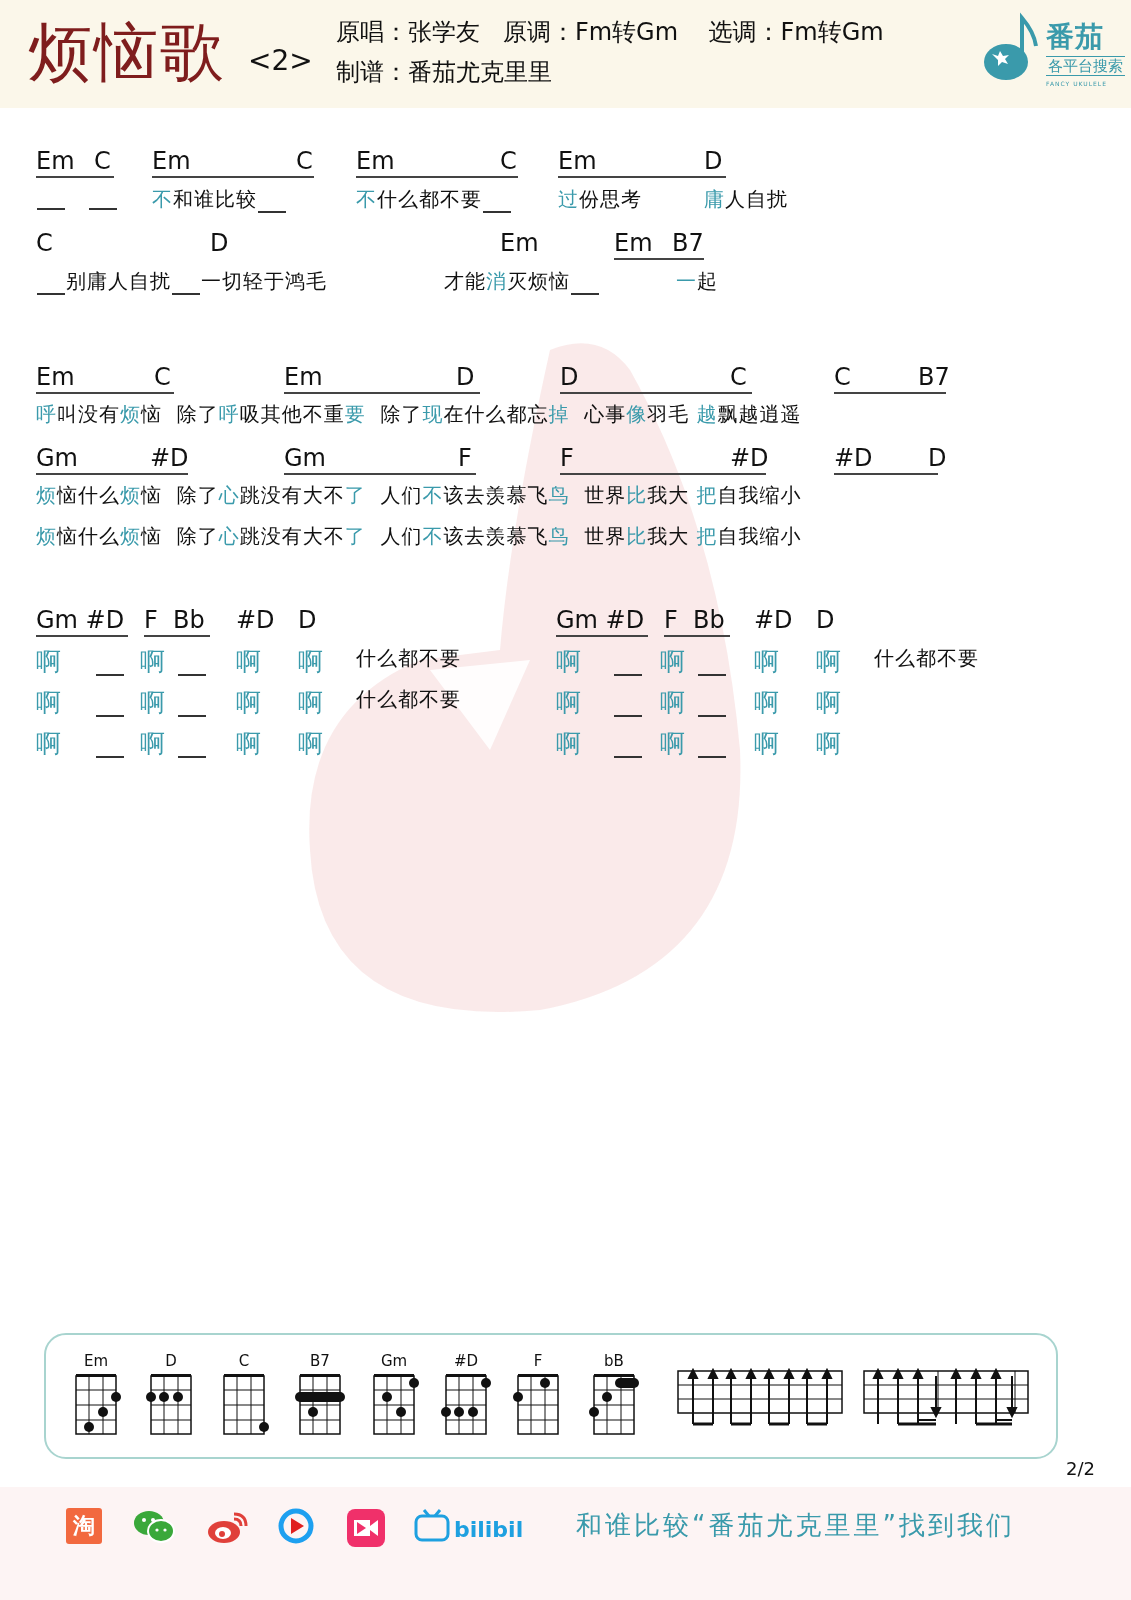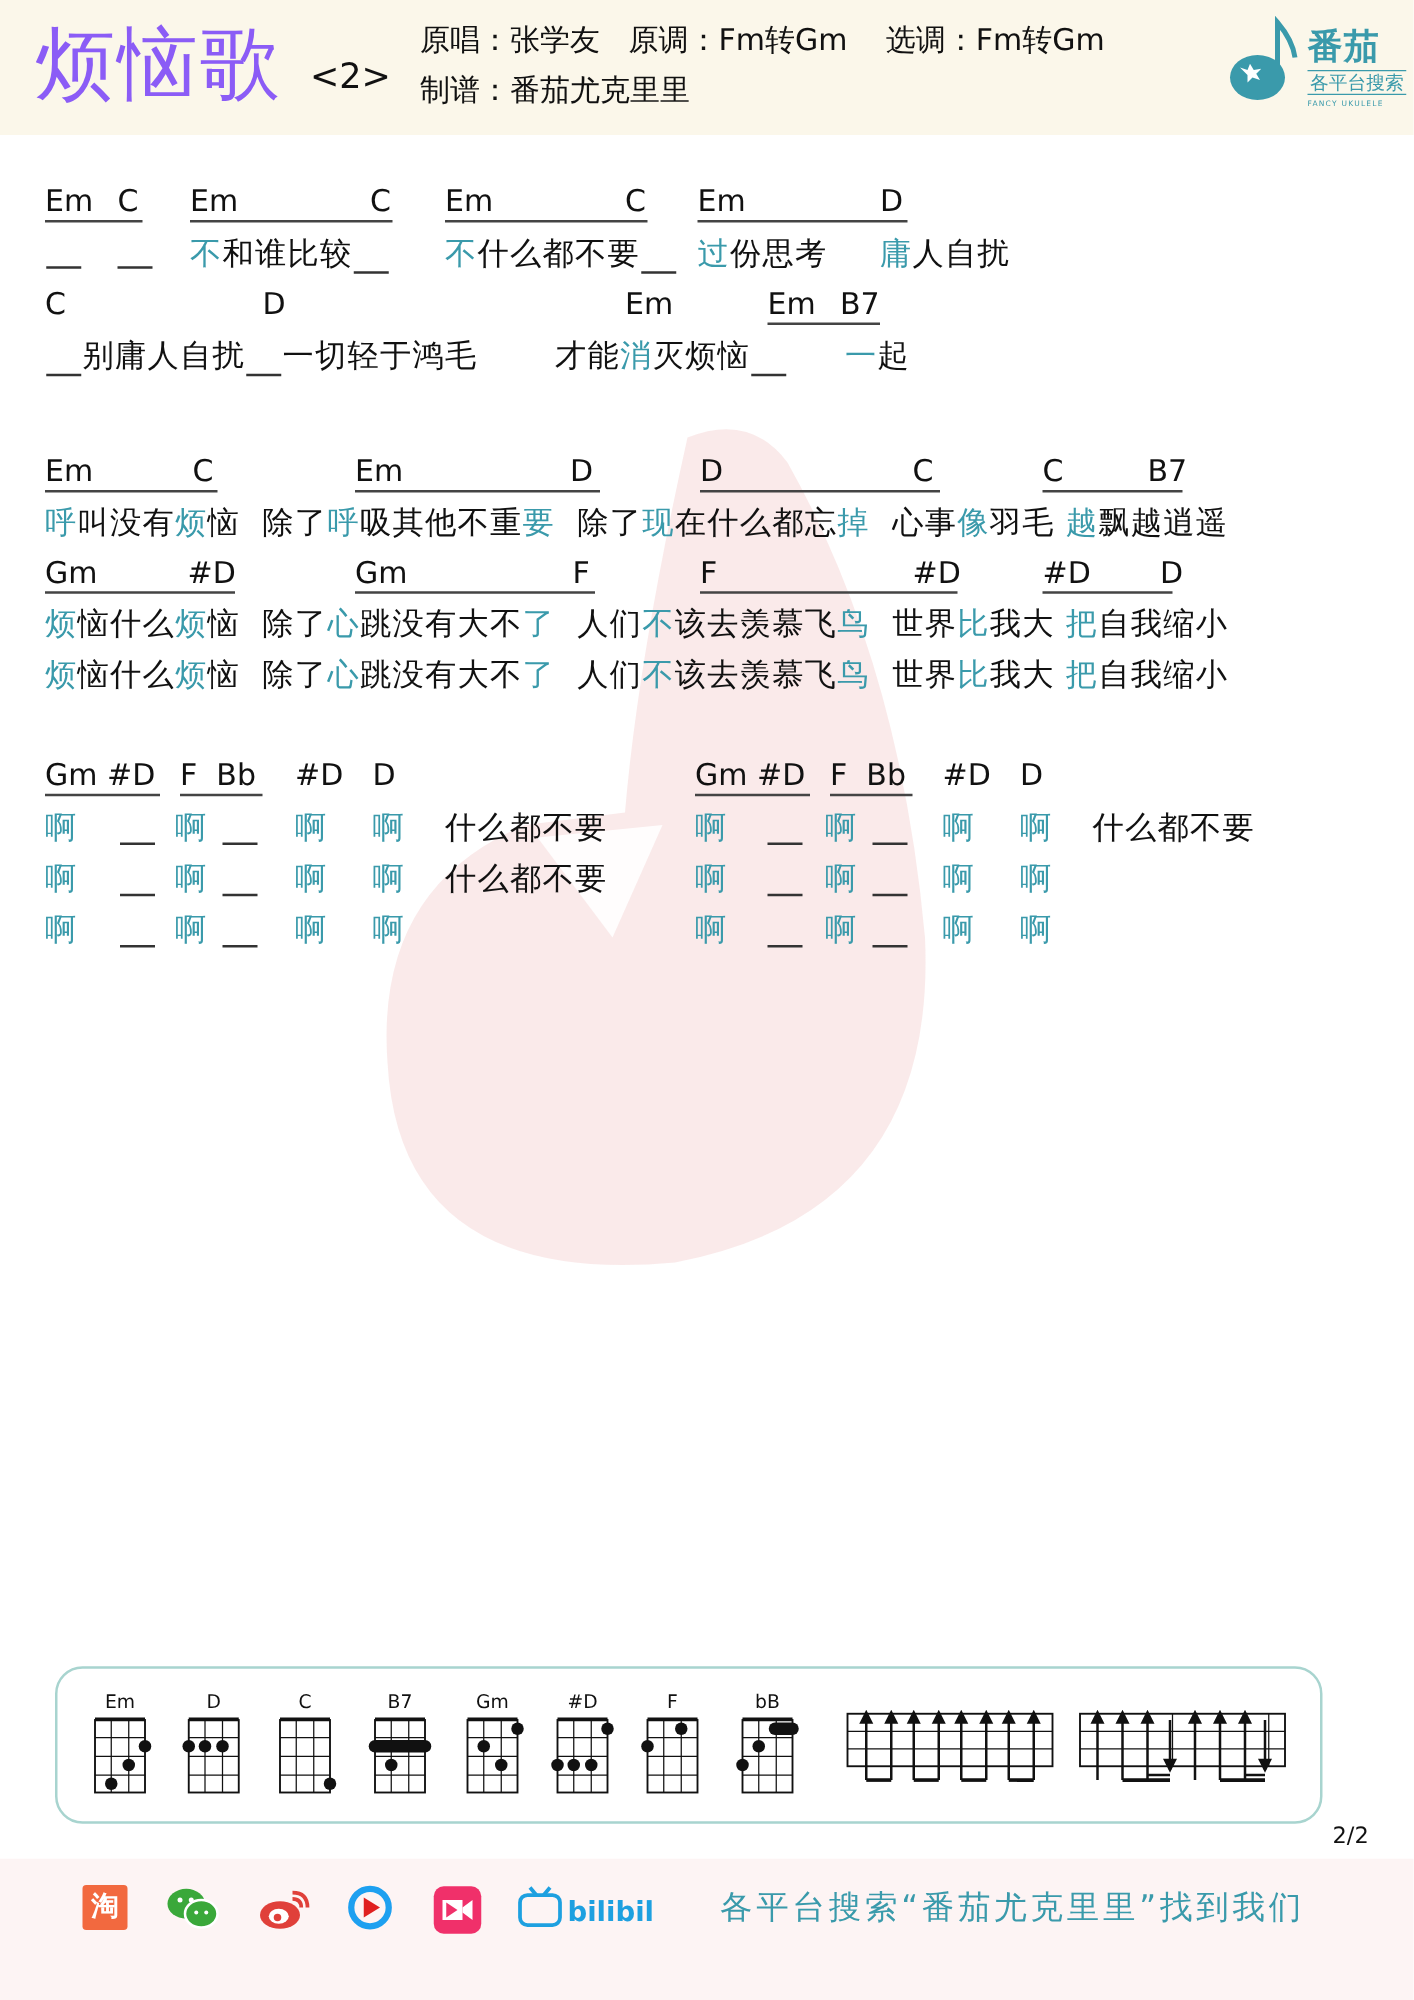--- a/index.html
+++ b/index.html
@@ -1,32 +1,32 @@
 <!DOCTYPE html>
 <html><head>
 <meta charset="utf-8">
 <style>
   html, body { margin:0; padding:0; }
   body { width:1131px; height:1600px; position:relative; background:#ffffff; overflow:hidden;
          font-family:"DejaVu Sans", "Liberation Sans", sans-serif; color:#1a1a1a; }
   .header { position:absolute; left:0; top:0; width:1131px; height:108px; background:#fbf7ea; }
-  .title { position:absolute; left:28px; top:10px; font-size:64px; letter-spacing:2px; font-weight:400; color:#8b5cf6; line-height:84px; }
+  .title { position:absolute; left:28px; top:10px; font-size:64px; letter-spacing:2px; font-weight:400; color:#7f1d1d; line-height:84px; }
   .title-sub { position:absolute; left:248px; top:44px; font-size:28px; color:#111; }
   .meta { position:absolute; left:336px; font-size:24px; color:#111; white-space:pre; }
   .meta.r1 { top:16px; } .meta.r2 { top:56px; }
   .logo { position:absolute; left:982px; top:12px; width:130px; height:80px; }
   .logo-text1 { position:absolute; left:1046px; top:18px; font-size:28px; font-weight:bold; color:#3a9aab; letter-spacing:1px; }
   .logo-text2 { position:absolute; left:1046px; top:56px; font-size:15px; color:#3a9aab; border-top:1px solid #3a9aab; border-bottom:1px solid #3a9aab; line-height:18px; padding:0 2px; }
   .logo-text3 { position:absolute; left:1046px; top:80px; font-size:6px; color:#3a9aab; letter-spacing:1px; }
   .watermark { position:absolute; left:300px; top:330px; width:460px; height:700px; }
   .line { position:absolute; white-space:nowrap; font-size:24px; line-height:30px; }
   .chord-seg { position:absolute; top:0; font-size:24px; color:#111; border-bottom:2px solid #444; height:30px; }
   .chord-seg.noline { border-bottom:none; }
   .chord-seg span { position:absolute; top:0; }
-  .lyric { position:absolute; font-size:25px; color:#111; letter-spacing:1px; }
+  .lyric { position:absolute; font-size:20px; color:#111; letter-spacing:1px; }
   .hl { color:#3a9aab; }
   .blank { display:inline-block; width:28px; border-bottom:2px solid #333; height:22px; vertical-align:bottom; margin:0 1px; }
   .aa { color:#3a9aab; font-size:25px; position:absolute; }
   .under { position:absolute; width:28px; border-bottom:2px solid #333; }
   .chordbox { position:absolute; left:44px; top:1333px; width:1010px; height:122px; border:2px solid #a8d4cf; border-radius:22px; background:#fff; }
   .cd { position:absolute; top:1352px; width:60px; text-align:center; }
   .cd-name { font-size:15px; color:#111; }
   .pagenum { position:absolute; right:36px; top:1458px; font-size:18px; color:#111; }
   .footer { position:absolute; left:0; top:1487px; width:1131px; height:113px; background:#fdf4f4; }
   .footer-text { position:absolute; left:576px; top:1508px; font-size:26px; color:#3a9aab; letter-spacing:3px; }
@@ -431,13 +431,13 @@
     <rect x="8" y="12" width="16" height="16" fill="#fff"></rect>
     <polygon points="24,18 32,12 32,28 24,22" fill="#fff"></polygon>
   <polygon points="11,14 20,20 11,26" fill="#f0306a"></polygon>
 </svg>
 <svg class="ficon" style="left:414px; width:110px;" viewBox="0 0 110 36">
   <rect x="2" y="8" width="32" height="24" rx="6" fill="none" stroke="#1ea0e0" stroke-width="3"></rect>
   <line x1="10" y1="2" x2="15" y2="8" stroke="#1ea0e0" stroke-width="3"></line>
     <line x1="26" y1="2" x2="21" y2="8" stroke="#1ea0e0" stroke-width="3"></line>
   <text x="40" y="29" font-size="22" font-weight="bold" fill="#1ea0e0" font-family="DejaVu Sans, sans-serif">bilibili</text>
 </svg>
-<div class="footer-text">各平台搜索“番茄尤克里里”找到我们</div>
+<div class="footer-text">和谁比较“番茄尤克里里”找到我们</div>
 
 </body></html>

